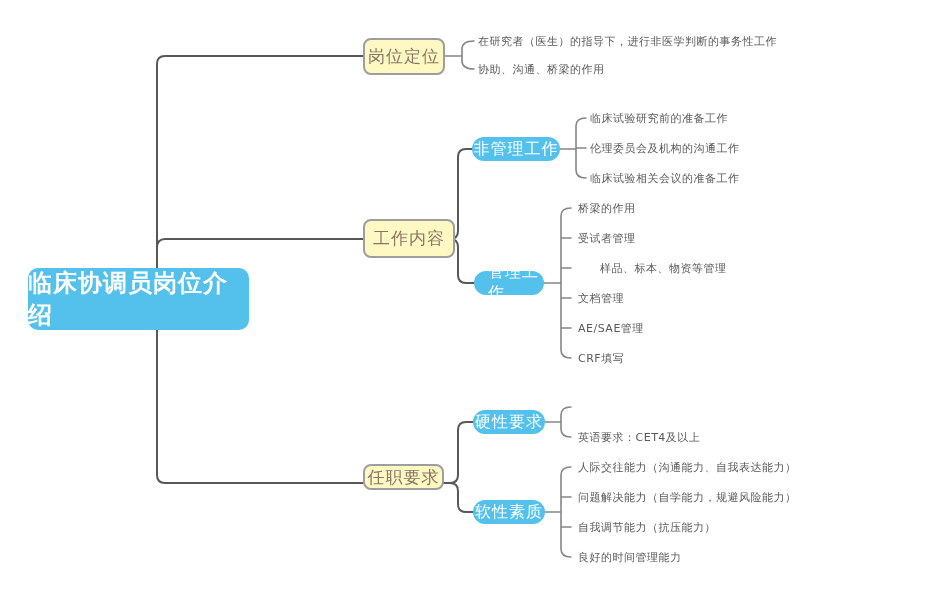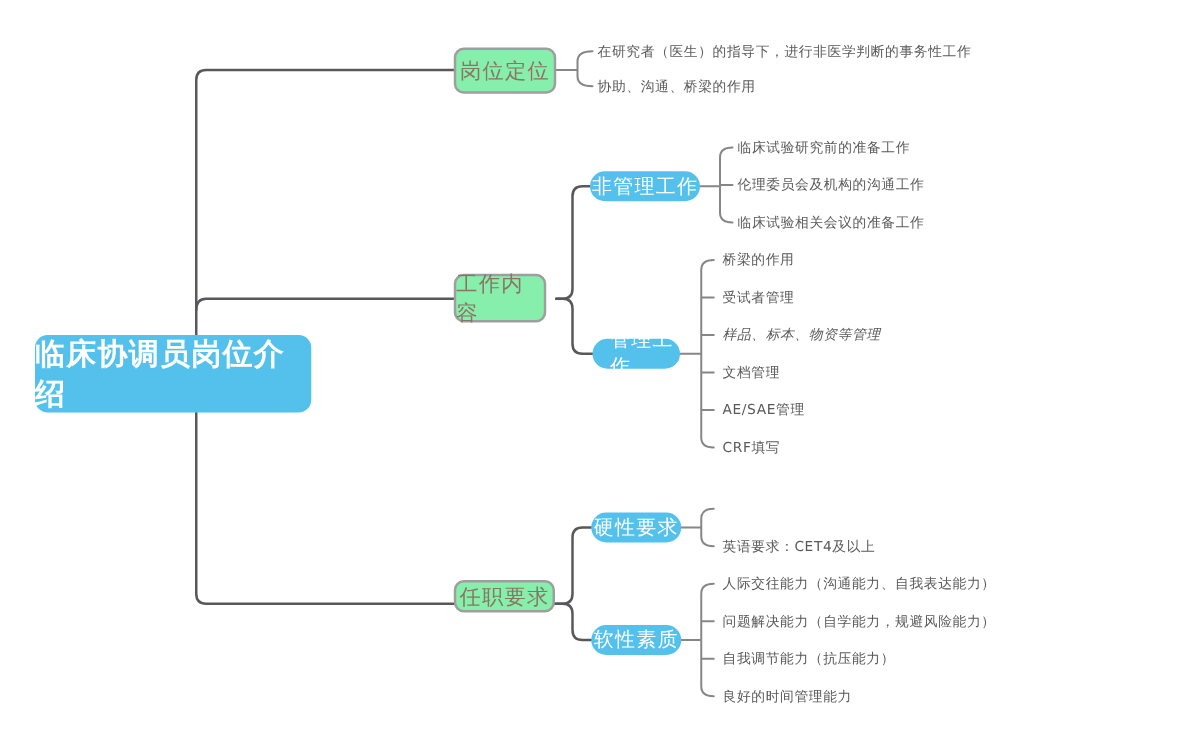--- a/index.html
+++ b/index.html
@@ -29,29 +29,29 @@
     left: 28px; top: 268px; width: 221px; height: 62px;
     background: var(--accent);
     border-radius: 10px;
     color: #ffffff;
     font-size: 24px;
     font-weight: bold;
     letter-spacing: 1px;
   }
 
   .branch-box {
-    background: #86efac;
+    background: #fef9c3;
     border: 2px solid var(--branch-border);
     border-radius: 8px;
     color: var(--branch-text);
     font-size: 17px;
     letter-spacing: 1px;
   }
   #branch-positioning  { left: 363px; top: 38px;  width: 82px; height: 37px; }
-  #branch-work-content { left: 363px; top: 219px; width: 74px; height: 39px; }
+  #branch-work-content { left: 363px; top: 219px; width: 92px; height: 39px; }
   #branch-requirements { left: 363px; top: 464px; width: 81px; height: 26px; }
 
   .pill {
     background: var(--accent);
     border-radius: 12px;
     color: #ffffff;
     font-size: 16px;
     letter-spacing: 1px;
   }
   #pill-non-management { left: 472px; top: 137px; width: 88px; height: 24px; }
@@ -109,21 +109,21 @@
 
   <div class="leaf" style="left:478px; top:41px;">在研究者（医生）的指导下，进行非医学判断的事务性工作</div>
   <div class="leaf" style="left:478px; top:69px;">协助、沟通、桥梁的作用</div>
 
   <div class="leaf" style="left:590px; top:118px;">临床试验研究前的准备工作</div>
   <div class="leaf" style="left:590px; top:148px;">伦理委员会及机构的沟通工作</div>
   <div class="leaf" style="left:590px; top:178px;">临床试验相关会议的准备工作</div>
 
   <div class="leaf" style="left:578px; top:208px;">桥梁的作用</div>
   <div class="leaf" style="left:578px; top:238px;">受试者管理</div>
-  <div class="leaf" style="left:578px; top:268px;font-style:italic;">样品、标本、物资等管理</div>
+  <div class="leaf" style="left:600px; top:268px;">样品、标本、物资等管理</div>
   <div class="leaf" style="left:578px; top:298px;">文档管理</div>
   <div class="leaf" style="left:578px; top:328px;">AE/SAE管理</div>
   <div class="leaf" style="left:578px; top:358px;">CRF填写</div>
 
   <div class="leaf" style="left:578px; top:437px;">英语要求：CET4及以上</div>
 
   <div class="leaf" style="left:578px; top:467px;">人际交往能力（沟通能力、自我表达能力）</div>
   <div class="leaf" style="left:578px; top:497px;">问题解决能力（自学能力，规避风险能力）</div>
   <div class="leaf" style="left:578px; top:527px;">自我调节能力（抗压能力）</div>
   <div class="leaf" style="left:578px; top:557px;">良好的时间管理能力</div>

